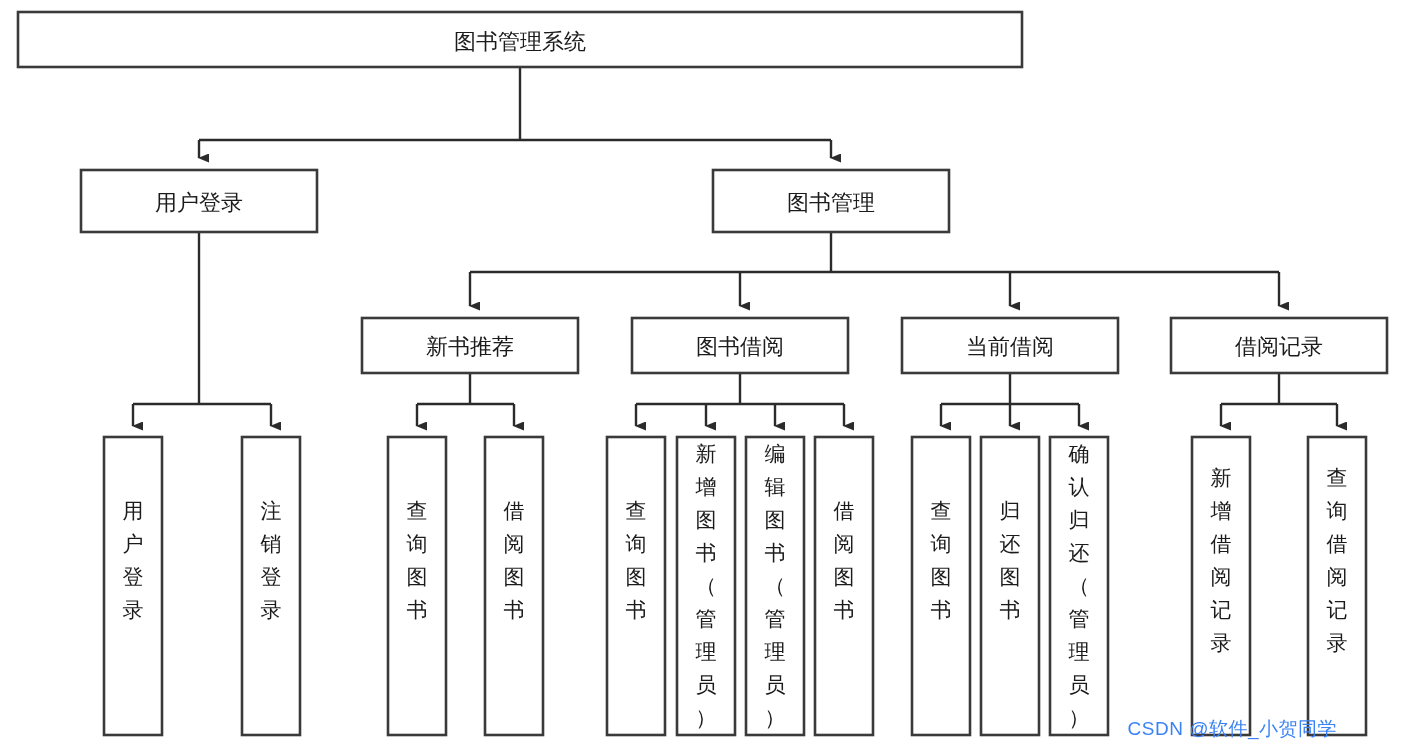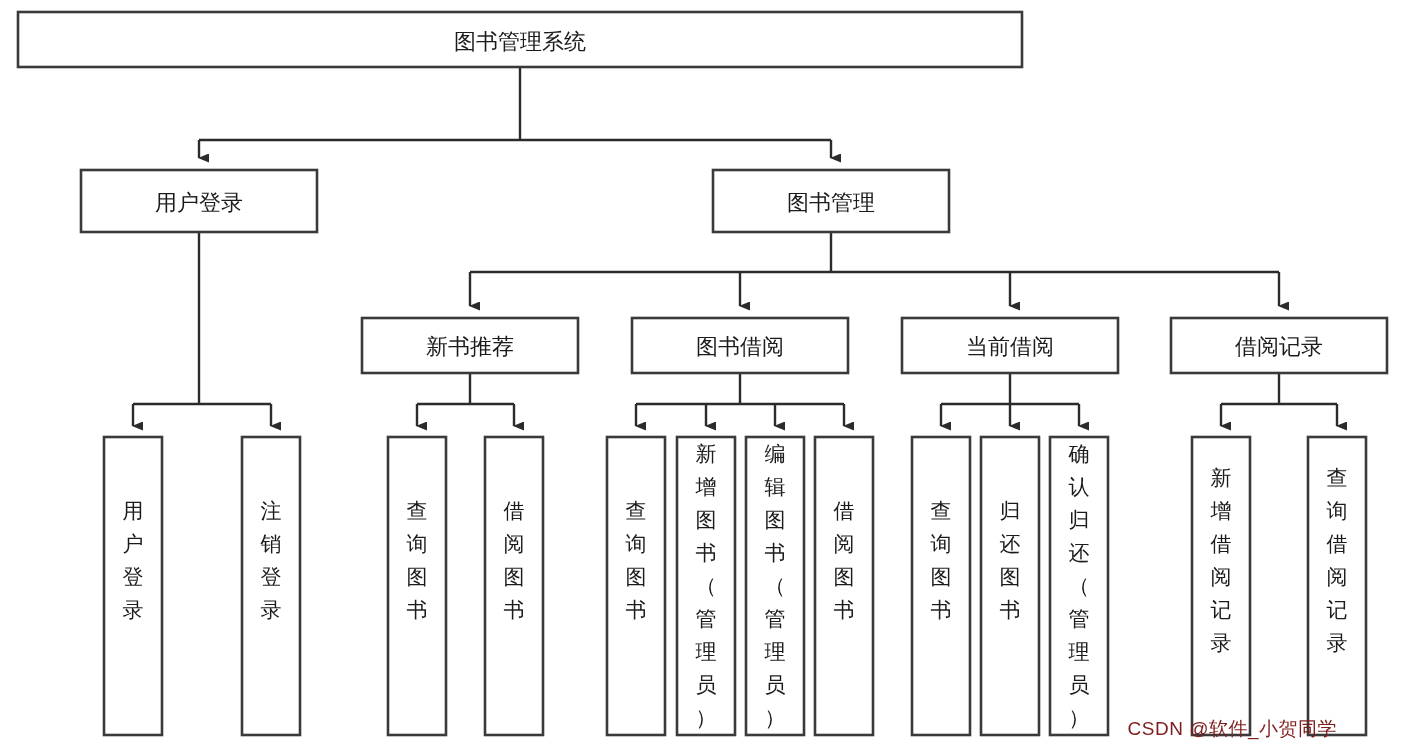--- a/index.html
+++ b/index.html
@@ -55,21 +55,21 @@
   .edge-arrow {
     fill: #2b2b2b;
     stroke: none;
   }
   .watermark {
     position: absolute;
     right: 8px;
     bottom: 5px;
     font-family: "Liberation Sans", "DejaVu Sans", sans-serif;
     font-size: 19px;
-    color: #7f1d1d;
+    color: #3b82f6;
     white-space: nowrap;
     letter-spacing: 0.5px;
     user-select: none;
   }
 </style>
 </head>
 <body>
 
 <div id="diagram-root">
 

